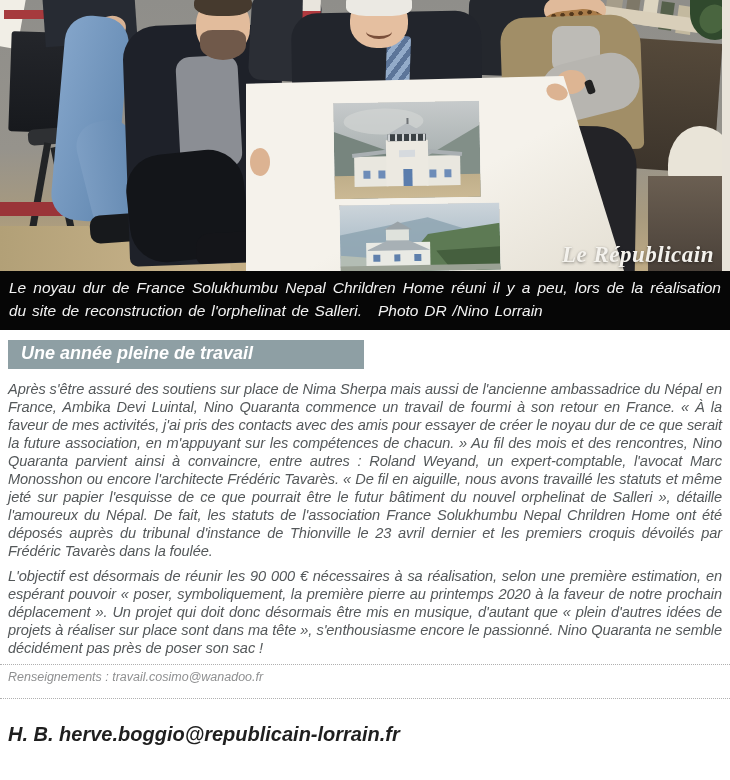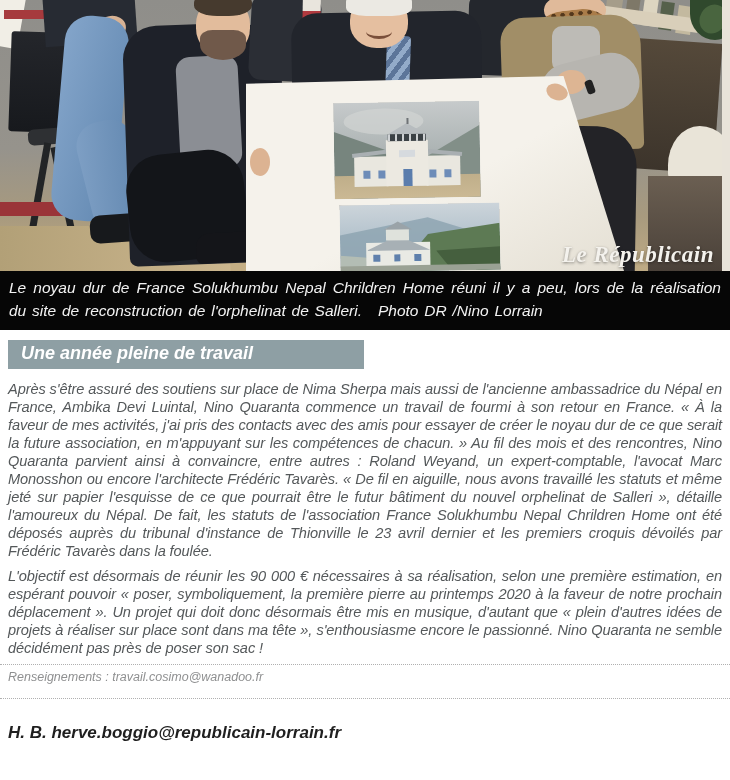--- a/index.html
+++ b/index.html
@@ -33,21 +33,21 @@
   .section-bar{display:inline-block;box-sizing:border-box;width:356px;margin:10px 0 0 8px;
                background:var(--accent,#8e9fa4);color:#fff;font-weight:700;font-size:18px;
                padding:3px 10px 5px 13px;line-height:21px;}
 
   
   .bodytext{margin:11px 8px 0;color:var(--body-text,#54585a);font-size:14.6px;
             line-height:18px;text-align:justify;letter-spacing:-0.1px;}
   .bodytext.second{margin-top:7px;}
   .rule{border-top:1px dotted #b0b0b0;margin:7px 0 0;height:0;}
   .contact{color:var(--muted-text,#8f9091);font-size:12.5px;padding:5px 8px 7px;}
-  .author{margin:24px 8px 0;color:var(--author-text,#1f1f1f);font-weight:700;font-size:17px;}
+  .author{margin:24px 8px 0;color:var(--author-text,#1f1f1f);font-weight:700;font-size:20px;}
 </style>
 </head>
 <body>
 
 <div class="page">
 
   
   <div class="photo">
 
     <div class="ab" style="inset:0;background:linear-gradient(180deg,#8f8e8a 0%,#96938c 55%,#a89a7e 80%,#bfab85 100%);"></div>

